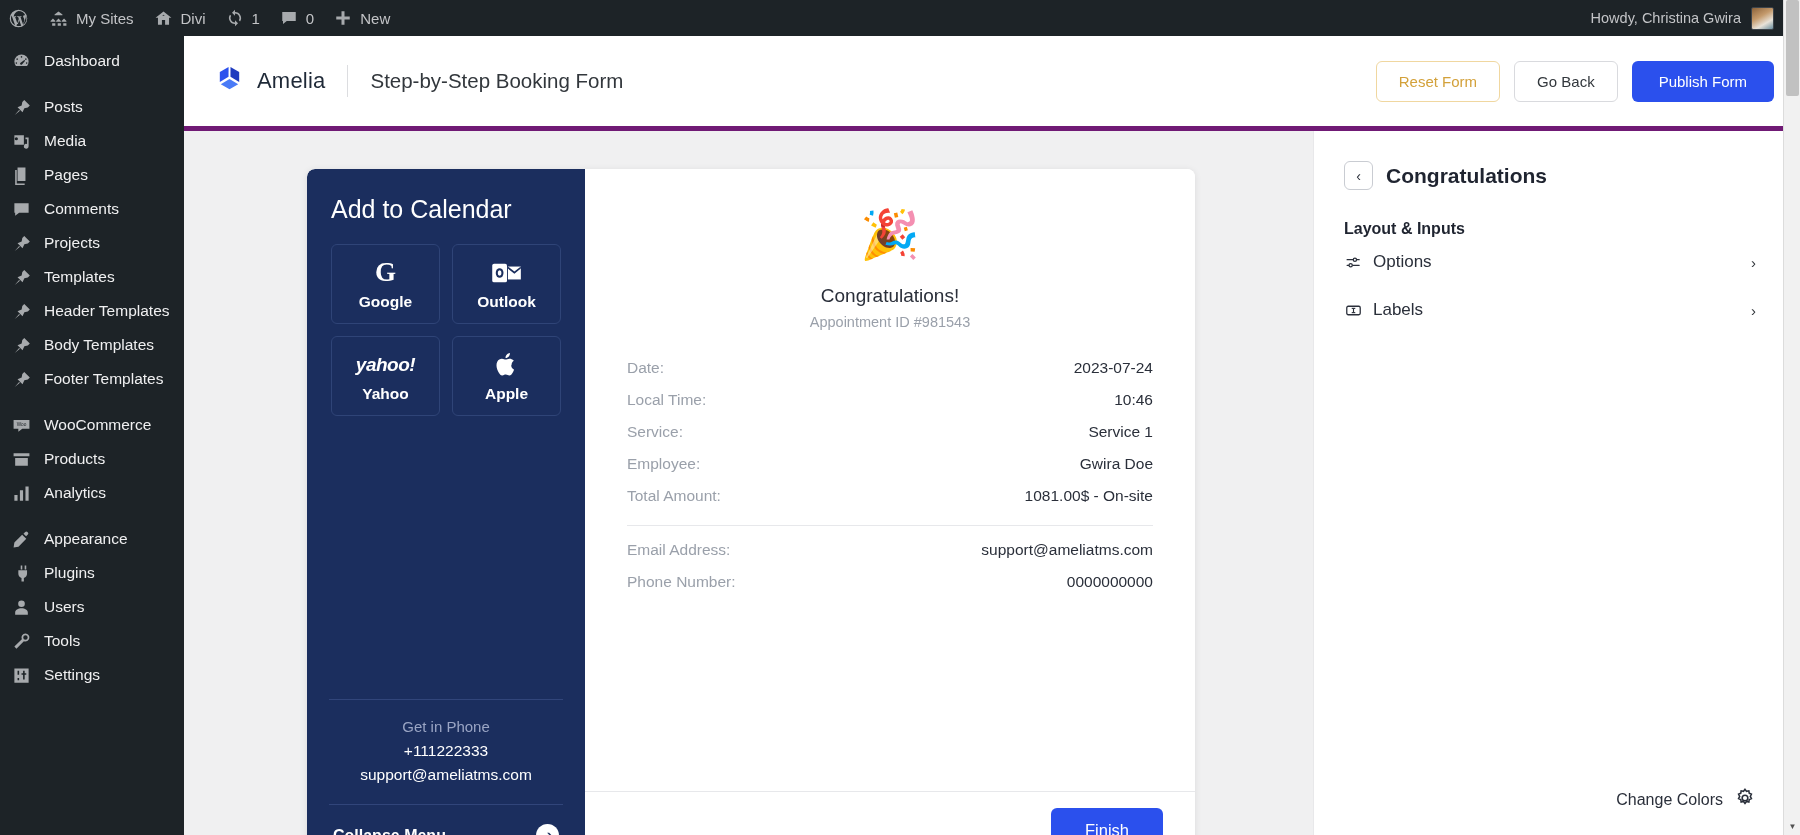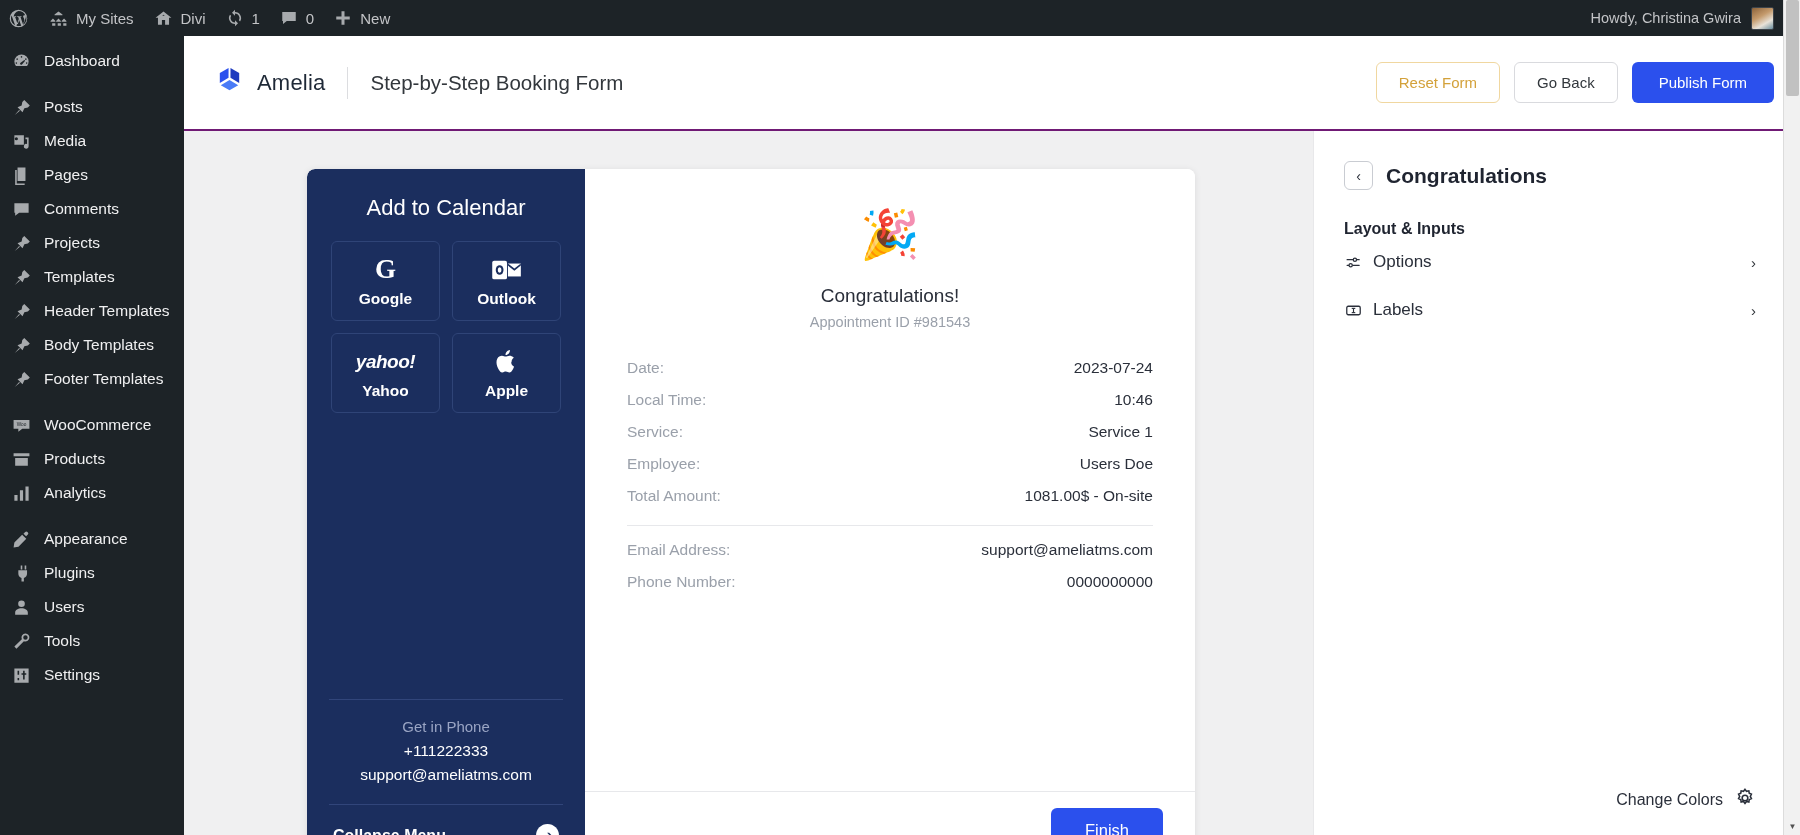--- a/index.html
+++ b/index.html
@@ -62,21 +62,21 @@
     position: absolute; top: 36px; left: 184px;
     width: 1616px; height: 799px;
     background: #f0f0f1;
   }
 
   
   #amelia-header {
     position: absolute; top: 0; left: 0;
     width: 1616px; height: 95px;
     background: #ffffff;
-    border-bottom: 2px solid #701a75;
+    border-bottom: 5px solid #701a75;
     display: flex; align-items: center;
     padding: 0 26px 0 30px;
   }
   #brand { display: flex; align-items: center; gap: 12px; }
   #brand-name { font-size: 22px; color: #1f2937; letter-spacing: .2px; }
   #brand-sep { width: 1px; height: 32px; background: #dcdde0; margin: 0 22px; }
   #form-title { font-size: 20.5px; color: #32373c; }
   #header-actions { margin-left: auto; display: flex; align-items: center; gap: 14px; }
   .hbtn {
     height: 41px; border-radius: 6px; font-size: 15px;
@@ -107,21 +107,21 @@
 
   
   #cal-panel {
     width: 278px; flex: none;
     background: #1b2e5e;
     color: #fff;
     padding: 26px 24px 0 24px;
     display: flex; flex-direction: column;
     border-radius: 8px 0 0 8px;
   }
-  #cal-title { text-align: center; font-size: 22px; margin-bottom: 20px; font-weight: 400; }
+  #cal-title { text-align: left; font-size: 25px; margin-bottom: 20px; font-weight: 400; }
   #cal-grid {
     display: grid; grid-template-columns: 1fr 1fr;
     gap: 12px;
   }
   .cal-btn {
     height: 80px; border: 1px solid #2f4477; border-radius: 6px;
     display: flex; flex-direction: column; align-items: center; justify-content: center;
     gap: 5px; cursor: pointer; background: transparent;
   }
   .cal-btn .cb-label { font-size: 15.5px; font-weight: bold; color: #fff; }
@@ -521,21 +521,21 @@
           <div class="row">
             <span class="r-label">Local Time:</span>
             <span class="r-value">10:46</span>
           </div>
           <div class="row">
             <span class="r-label">Service:</span>
             <span class="r-value">Service 1</span>
           </div>
           <div class="row">
             <span class="r-label">Employee:</span>
-            <span class="r-value">Users Doe</span>
+            <span class="r-value">Gwira Doe</span>
           </div>
           <div class="row">
             <span class="r-label">Total Amount:</span>
             <span class="r-value">1081.00$ - On-site</span>
           </div>
 
           <div class="row-divider"></div>
 
           <div class="row">
             <span class="r-label">Email Address:</span>

